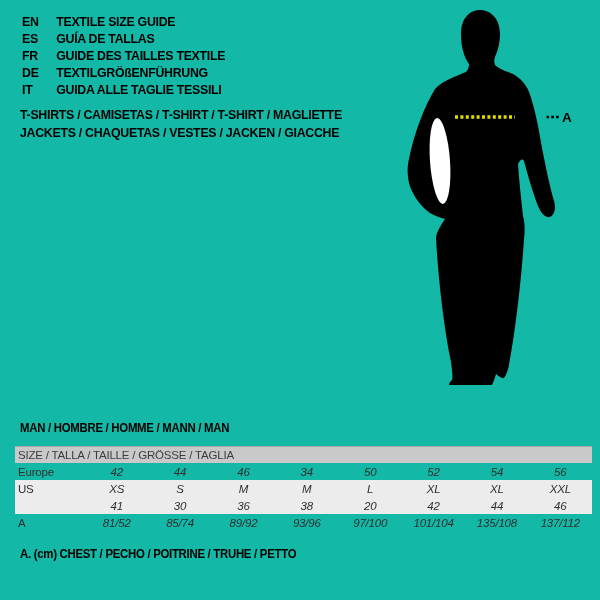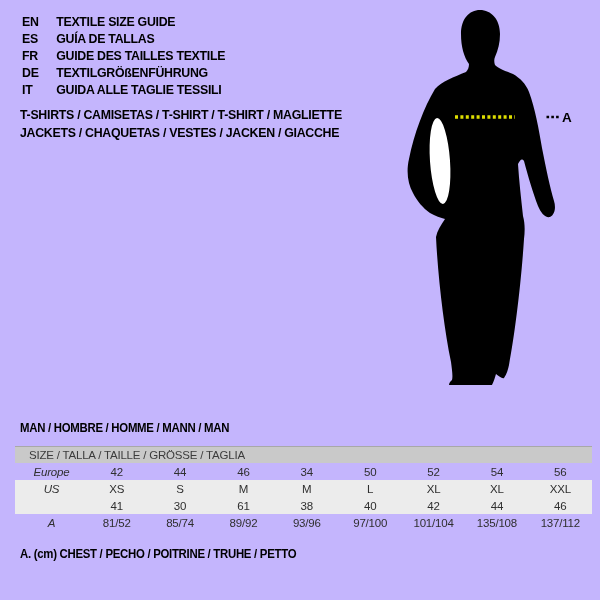--- a/index.html
+++ b/index.html
@@ -1,16 +1,16 @@
 <!DOCTYPE html>
 <html><head>
 <meta charset="utf-8">
 <style>
   html,body{margin:0;padding:0;background:#fff;}
-  .canvas{position:relative;width:600px;height:600px;background:#c4b5fd;overflow:hidden;
+  .canvas{position:relative;width:600px;height:600px;background:#14b8a6;overflow:hidden;
           font-family:"Liberation Sans","DejaVu Sans",sans-serif;color:#000;}
   .abs{position:absolute;}
   .cond{letter-spacing:-0.3px;transform:scaleX(0.95);transform-origin:0 0;}
 
   
   .lang-list{left:22px;top:13px;display:grid;grid-template-columns:36px auto;
              font-weight:bold;font-size:13px;line-height:17px;}
   .lang-code{display:block;}
   .lang-label{display:block;white-space:nowrap;}
 
@@ -21,25 +21,25 @@
   
   .figure{left:405px;top:8px;}
   .figure text{font-family:"Liberation Sans","DejaVu Sans",sans-serif;font-weight:bold;}
 
   
   .man-label{left:20px;top:421px;font-weight:bold;font-size:12px;white-space:nowrap;}
 
   
   .size-table{left:15px;top:446px;width:577px;font-size:11.5px;letter-spacing:-0.2px;color:#2f2f2f;}
   .tbl-header{height:17px;line-height:17px;background:#c9c9c9;border-top:1px solid #a8a8a8;
-              color:#3c3c3c;padding-left:14px;box-sizing:border-box;white-space:nowrap;}
+              color:#3c3c3c;padding-left:3px;box-sizing:border-box;white-space:nowrap;}
   .tbl-row{display:grid;grid-template-columns:70px repeat(8,1fr);height:17px;align-items:center;}
   .tbl-row.shaded{background:#ececec;}
-  .tbl-label{padding-left:3px;text-align:center;font-style:italic;}
-  .tbl-cell{text-align:center;}
+  .tbl-label{padding-left:3px;text-align:left;}
+  .tbl-cell{text-align:center;font-style:italic;}
 
   
   .footnote{left:20px;top:547px;font-weight:bold;font-size:12px;white-space:nowrap;}
 </style>
 </head>
 <body>
 
 <div class="canvas">
 
   <div class="abs lang-list cond">
@@ -105,23 +105,23 @@
       <span class="tbl-cell">L</span>
       <span class="tbl-cell">XL</span>
       <span class="tbl-cell">XL</span>
       <span class="tbl-cell">XXL</span>
     </div>
 
     <div class="tbl-row shaded">
       <span class="tbl-label"></span>
       <span class="tbl-cell">41</span>
       <span class="tbl-cell">30</span>
-      <span class="tbl-cell">61</span>
+      <span class="tbl-cell">36</span>
       <span class="tbl-cell">38</span>
-      <span class="tbl-cell">40</span>
+      <span class="tbl-cell">20</span>
       <span class="tbl-cell">42</span>
       <span class="tbl-cell">44</span>
       <span class="tbl-cell">46</span>
     </div>
 
     <div class="tbl-row">
       <span class="tbl-label">A</span>
       <span class="tbl-cell">81/52</span>
       <span class="tbl-cell">85/74</span>
       <span class="tbl-cell">89/92</span>

